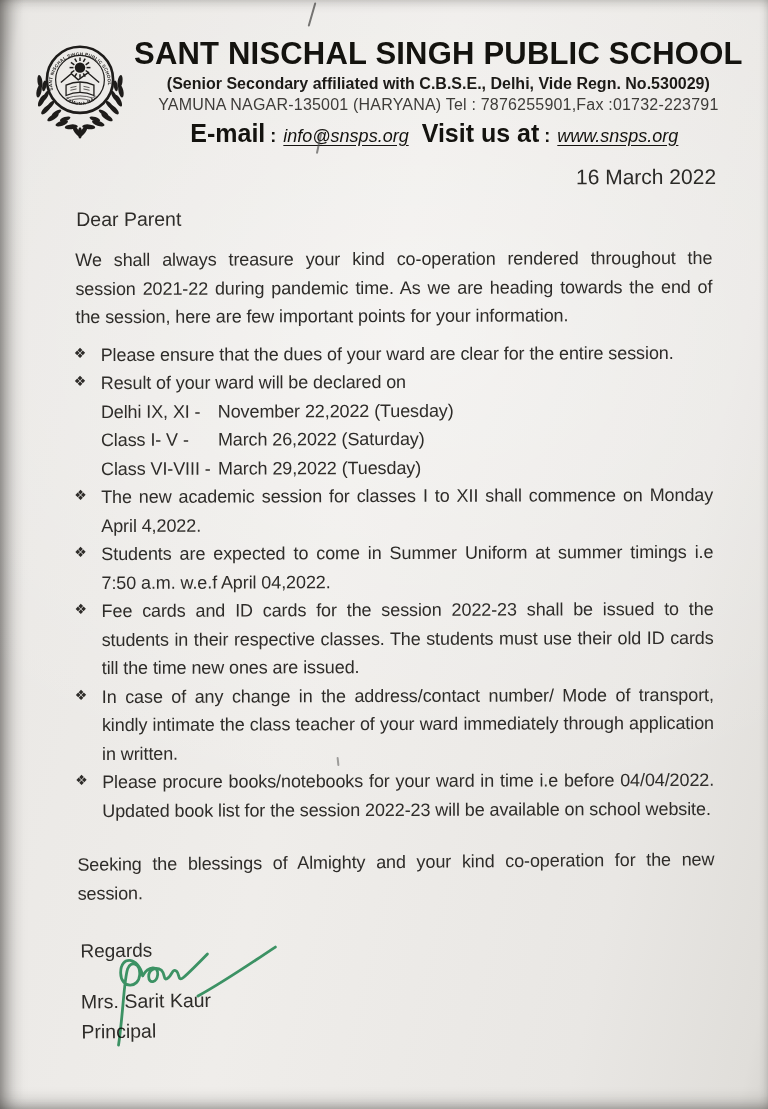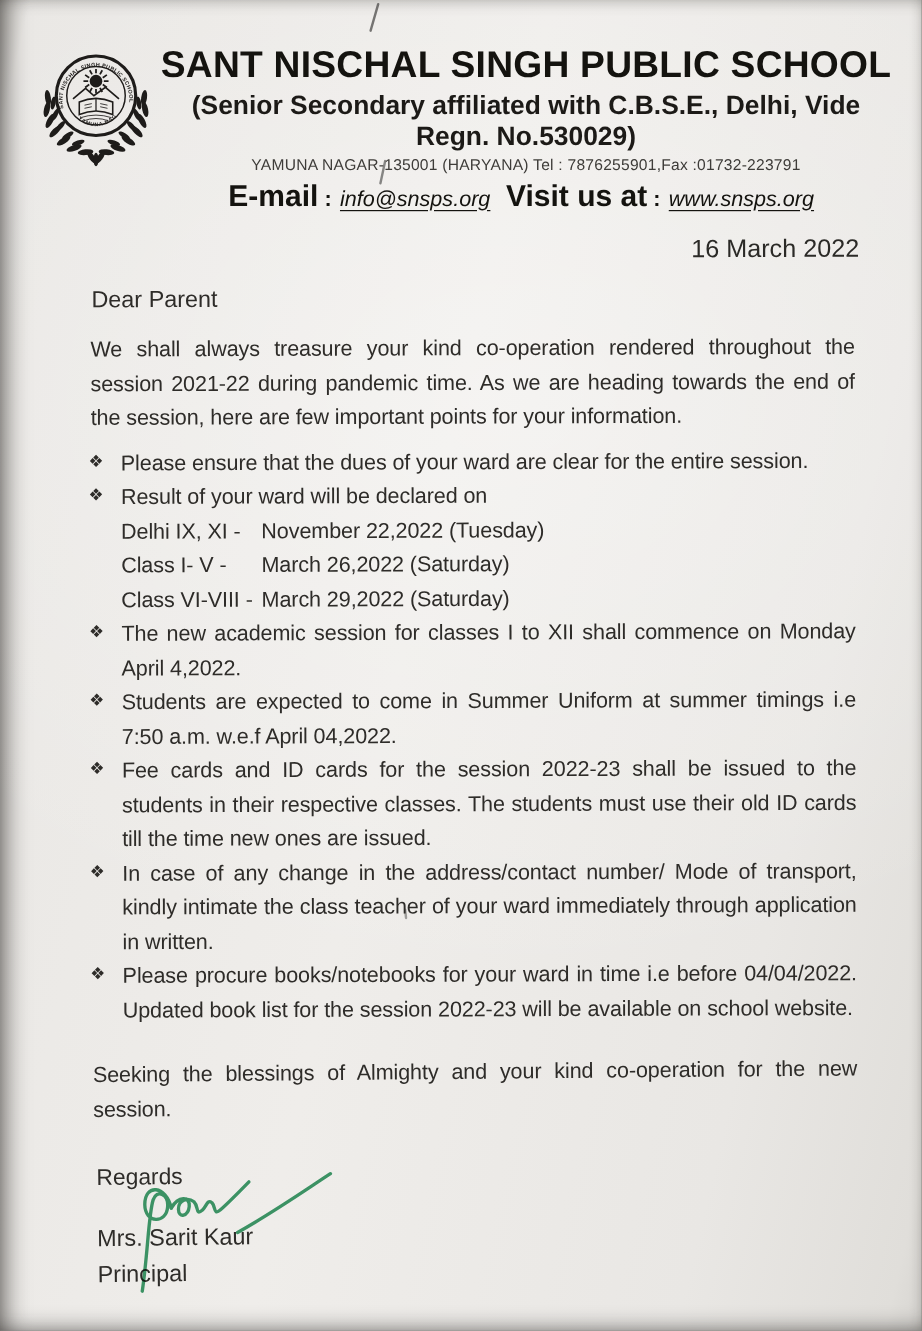--- a/index.html
+++ b/index.html
@@ -26,22 +26,22 @@
 
   
   .letterhead{display:flex;align-items:flex-start;margin:32px 34px 0 26px;}
   .logo{flex:none;width:108px;height:112px;margin-top:4px;}
   .logo svg{width:100%;height:100%;}
   .head-text{flex:1;text-align:center;padding-top:4px;}
   .school-name{
     margin:0;font-size:31px;font-weight:700;letter-spacing:.2px;
     color:#14130f;white-space:nowrap;
   }
-  .affil{margin-top:3px;font-size:22px;font-weight:700;color:#1c1a17;}
-  .addr{margin-top:3px;font-size:13px;color:#3e3c39;letter-spacing:.2px;}
+  .affil{margin-top:3px;font-size:16px;font-weight:700;color:#1c1a17;}
+  .addr{margin-top:3px;font-size:16px;color:#3e3c39;letter-spacing:.2px;}
   .contact{margin-top:5px;font-size:18px;color:#14130f;}
   .contact .lbl{font-weight:700;font-size:25px;}
   .contact .lnk{text-decoration:underline;text-underline-offset:3px;margin:0 8px 0 2px;font-style:italic;}
   .contact .colon{font-weight:700;}
 
   
   .body-content{transform:rotate(-0.2deg);transform-origin:50% 0;}
   .date{margin:18px 52px 0 0;text-align:right;font-size:21px;color:#2b2a27;}
   .salutation{margin:17px 0 0 76px;font-size:19.5px;}
   .intro{
@@ -184,21 +184,21 @@
             <div class="srow">
               <span class="slabel">Delhi IX, XI -</span>
               <span class="sval">November 22,2022 (Tuesday)</span>
             </div>
             <div class="srow">
               <span class="slabel">Class I- V -</span>
               <span class="sval">March 26,2022 (Saturday)</span>
             </div>
             <div class="srow">
               <span class="slabel">Class VI-VIII -</span>
-              <span class="sval">March 29,2022 (Saturday)</span>
+              <span class="sval">March 29,2022 (Tuesday)</span>
             </div>
           </div>
         </div>
       </li>
       <li>
         <span class="mk">❖</span>
         <div class="ptext">The new academic session for classes I to XII shall commence on Monday April 4,2022.</div>
       </li>
       <li>
         <span class="mk">❖</span>

